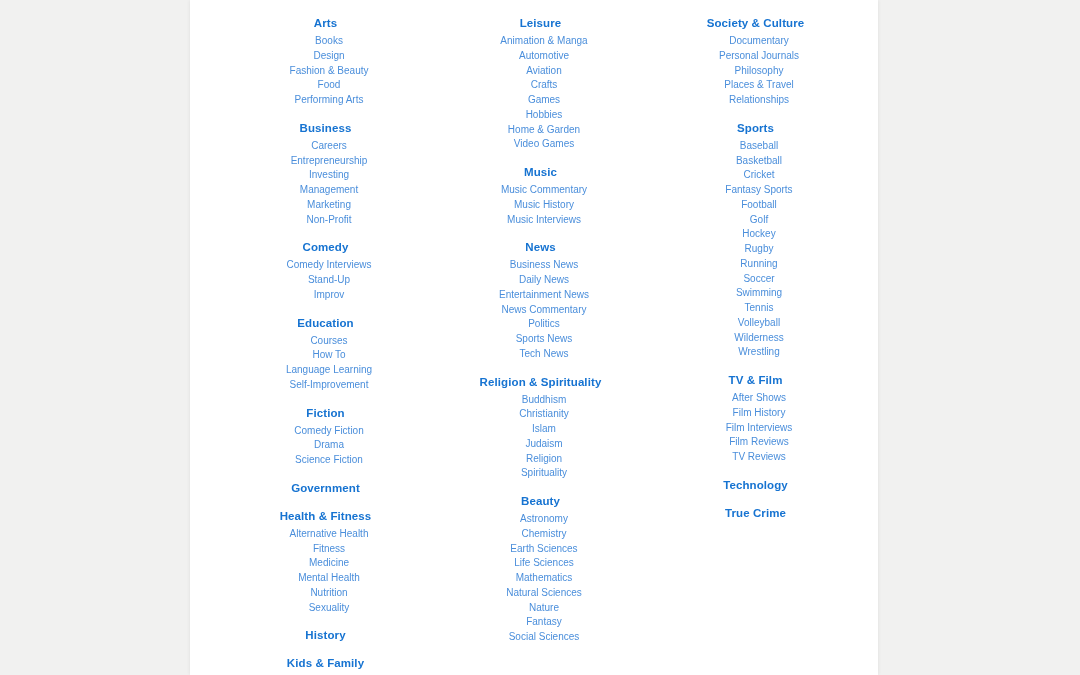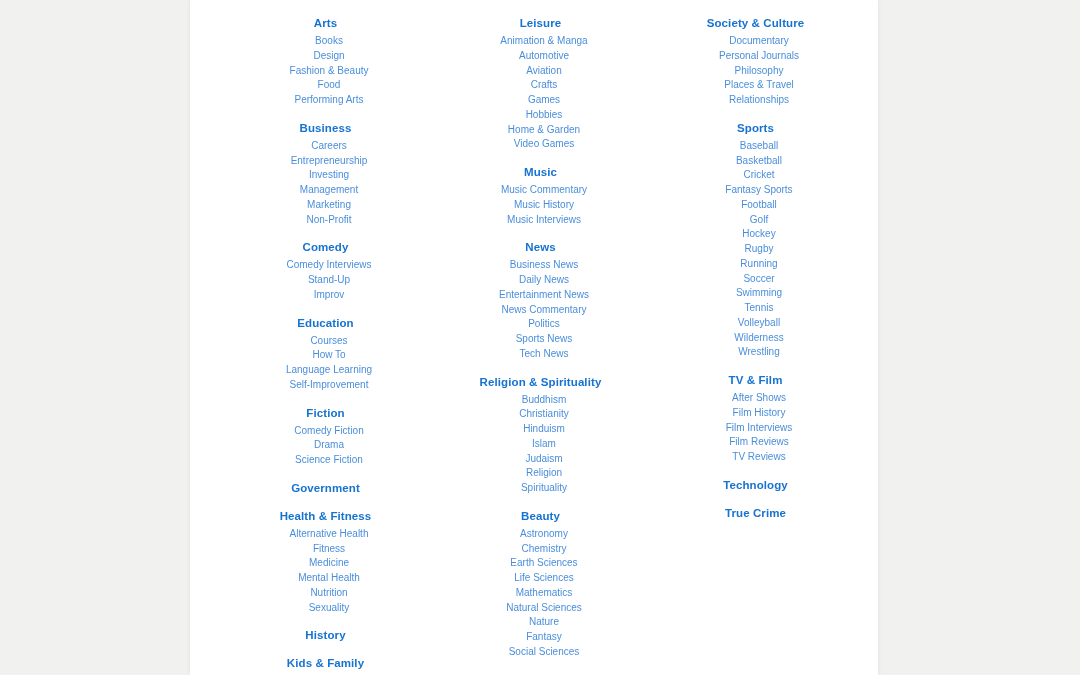--- a/index.html
+++ b/index.html
@@ -166,21 +166,20 @@
             <li><a class="subcategory-link">Politics</a></li>
             <li><a class="subcategory-link">Sports News</a></li>
             <li><a class="subcategory-link">Tech News</a></li>
           </ul>
         </div>
         <div class="category-section">
           <h2 class="category-heading">Religion &amp; Spirituality</h2>
           <ul class="subcategory-list">
             <li><a class="subcategory-link">Buddhism</a></li>
             <li><a class="subcategory-link">Christianity</a></li>
-            <li><a class="subcategory-link">Hinduism</a></li>
             <li><a class="subcategory-link">Islam</a></li>
             <li><a class="subcategory-link">Judaism</a></li>
             <li><a class="subcategory-link">Religion</a></li>
             <li><a class="subcategory-link">Spirituality</a></li>
           </ul>
         </div>
         <div class="category-section">
           <h2 class="category-heading">Beauty</h2>
           <ul class="subcategory-list">
             <li><a class="subcategory-link">Astronomy</a></li>

